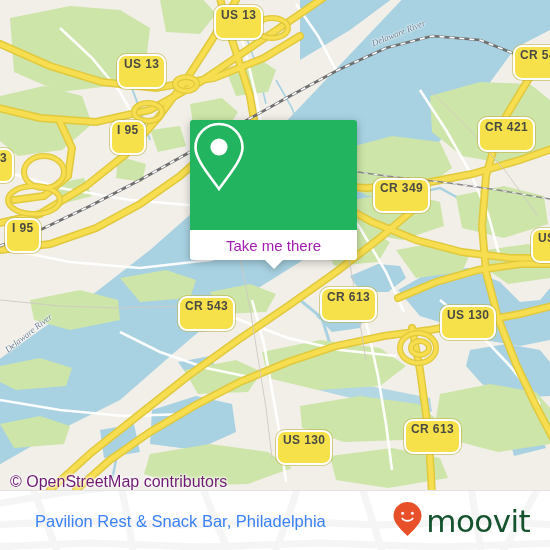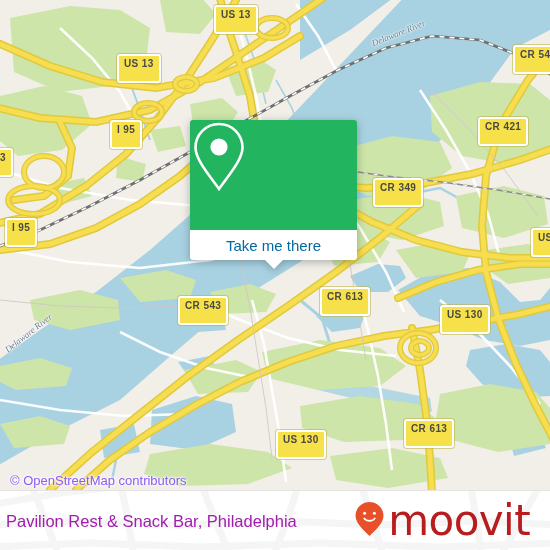--- a/index.html
+++ b/index.html
@@ -12,90 +12,90 @@
 
   
   .map{position:absolute;left:0;top:0;width:550px;height:490px;overflow:hidden;background:#f2efe9;}
   .map svg{position:absolute;left:0;top:0;display:block;}
 
   
   .shield{
     position:absolute;
     background:#f7e14a;
     border:2px solid #ffffff;
-    border-radius:3px;
+    border-radius:9px;
     color:#4a4a44;
-    font-size:10px;
+    font-size:12px;
     font-weight:bold;
     letter-spacing:.4px;
     line-height:14px;
-    padding:1px 5px 10px 5px;
+    padding:1px 5px 16px 5px;
     white-space:nowrap;
     box-shadow:0 0 0 1px rgba(190,175,60,.55);
     font-family:"Liberation Sans", sans-serif;
   }
 
   
   .river-label{
     position:absolute;
     color:#6a7f93;
     font-size:9px;
     font-style:italic;
     white-space:nowrap;
     text-shadow:0 0 2px #fff,0 0 2px #fff,0 0 3px #fff;
     font-family:"Liberation Serif", serif;
   }
 
   
   .attrib{
     position:absolute;left:10px;top:473px;
-    font-size:13px;color:#8b5cf6;
+    font-size:16px;color:#701a75;
     text-shadow:0 0 3px #fff,0 0 3px #fff,0 0 4px #fff;
     white-space:nowrap;
   }
 
   
   .card{
     position:absolute;left:190px;top:120px;width:167px;
     filter:drop-shadow(0 2px 4px rgba(0,0,0,.28));
   }
   .card-top{
     background:#22b45e;height:110px;border-radius:3px 3px 0 0;
     display:flex;align-items:center;justify-content:center;
   }
   .card-bottom{
     background:#fff;height:30px;border-radius:0 0 3px 3px;
     display:flex;align-items:center;justify-content:center;
   }
-  .card-bottom span{font-size:15px;color:#0369a1;}
+  .card-bottom span{font-size:15px;color:#a21caf;}
   .card-tip{
     position:absolute;left:50%;top:100%;
     width:0;height:0;margin-left:-9px;
     border-left:9px solid transparent;
     border-right:9px solid transparent;
     border-top:9px solid #fff;
   }
 
   
   .footer{
     position:absolute;left:0;top:490px;width:550px;height:60px;
     background:#fff;overflow:hidden;
     border-top:1px solid #e3e3e3;
   }
   .footer-watermark{position:absolute;left:0;top:0;opacity:.5;}
   .footer-title{
-    position:absolute;left:6px;top:50%;transform:translateY(-50%);
-    font-size:16.5px;color:#a21caf;white-space:nowrap;
+    position:absolute;left:35px;top:50%;transform:translateY(-50%);
+    font-size:16.5px;color:#3b82f6;white-space:nowrap;
   }
   .brand{
     position:absolute;right:20px;top:50%;transform:translateY(-50%);
     display:flex;align-items:center;gap:3px;
   }
   .brand-word{
-    font-size:42px;color:#b91c1c;letter-spacing:-.6px;line-height:1;
+    font-size:31px;color:#14532d;letter-spacing:-.6px;line-height:1;
     font-family:"DejaVu Sans", sans-serif;font-weight:400;
   }
 </style>
 </head>
 <body>
 
 <div id="app">
 
   <div class="map">
 

